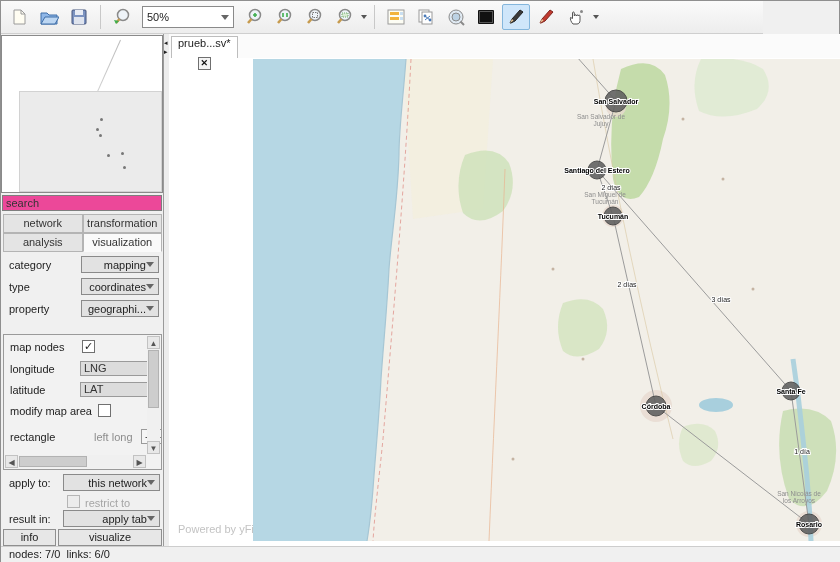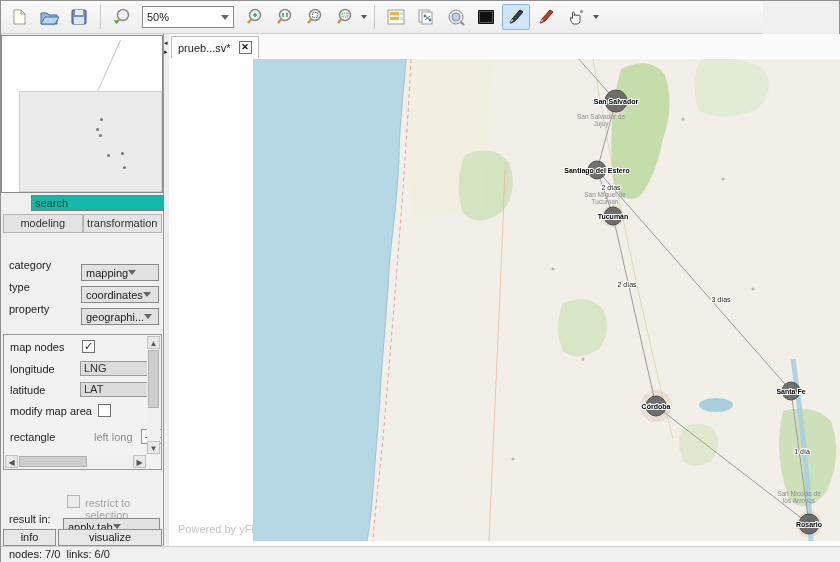--- a/index.html
+++ b/index.html
@@ -28,33 +28,33 @@
              border-right:1px solid #9a9a9a; font-size:11px; color:#222; }
   #overview { position:absolute; left:0; top:1px; width:162px; height:158px; background:#fff;
               border:1px solid #8a8a8a; overflow:hidden; }
   #overview-line { position:absolute; left:118px; top:4px; width:1px; height:86px;
                    background:linear-gradient(#bbb,#ddd); transform:rotate(24deg); transform-origin:top; }
   #overview-rect { position:absolute; left:17px; top:55px; width:143px; height:101px;
                    background:#ebebeb; border:1px solid #d2d2d2; }
   .ov-dot { position:absolute; width:3px; height:3px; border-radius:50%; background:#777; }
 
   #search-box { position:absolute; left:1px; top:161px; width:160px; height:16px;
-                border:1px solid #7e7e7e; background:#14b8a6; font-size:11px; padding:0 3px;
-                font-family:"Liberation Sans",sans-serif; color:#333;margin-left:29px; }
+                border:1px solid #7e7e7e; background:#ec4899; font-size:11px; padding:0 3px;
+                font-family:"Liberation Sans",sans-serif; color:#333; }
 
   #side-tabs { position:absolute; left:2px; top:180px; width:159px; }
   .tabrow { display:flex; }
   .stab { flex:1; text-align:center; padding:2px 0 3px; background:#e4e4e4;
           border:1px solid #b4b4b4; font-size:11px; color:#333; }
   .stab.active { background:#fafafa; border-bottom-color:#fafafa; }
 
   .form-row { position:absolute; left:0; width:163px; height:18px; }
   .form-label { position:absolute; left:8px; top:3px; color:#222; }
-  .combo { position:absolute; left:80px; top:8px; width:78px; height:17px; background:#e2e2e2;
-           border:1px solid #8a8a8a; display:flex; align-items:center; justify-content:flex-start;
+  .combo { position:absolute; left:80px; top:0; width:78px; height:17px; background:#e2e2e2;
+           border:1px solid #8a8a8a; display:flex; align-items:center; justify-content:flex-end;
            padding:0 4px; font-size:11px; color:#222; }
   .combo.wide { left:62px; width:97px; }
 
   #params-box { position:absolute; left:2px; top:300px; width:159px; height:136px;
                 background:#f2f2f2; border:1px solid #9a9a9a; overflow:hidden; }
   .prow { position:absolute; left:0; width:100%; height:16px; }
   .plabel { position:absolute; left:6px; top:2px; }
   .checkbox { position:absolute; width:13px; height:13px; border:1px solid #707070; background:#fff;
               top:1px; font-size:11px; line-height:11px; text-align:center; color:#222; }
   .pfield { position:absolute; left:76px; width:68px; height:15px; background:#dcdcdc;
@@ -71,21 +71,21 @@
          font-size:11px; text-align:center; line-height:15px; color:#222; }
 
   
   #splitter { position:absolute; left:163px; top:33px; width:5px; height:512px; background:#ededed; }
   .split-arrow { position:absolute; left:0; font-size:7px; color:#222; line-height:7px; }
 
   #canvas { position:absolute; left:168px; top:33px; width:672px; height:512px; background:#fff; }
   #tabbar { position:absolute; left:0; top:0; width:672px; height:24px; background:#fbfbfb; }
   #doc-tab { position:absolute; left:2px; top:2px; height:22px; background:#fff;
              border:1px solid #bdbdbd; border-bottom:none; display:flex; align-items:center;
-             gap:8px; padding:0 6px; font-size:11px; color:#222; }
+             gap:8px; padding:0 6px; font-size:11px; color:#222;flex-direction:column; }
   #tab-close { width:13px; height:13px; border:1px solid #6f6f6f; background:#f4f4f4;
                font-size:9px; line-height:11px; text-align:center; font-weight:bold; color:#111; }
 
   #attribution { position:absolute; left:9px; top:489px; font-size:11px; color:#c3c3c3; }
   #map-svg { position:absolute; left:84px; top:25px; }
 
   
   #statusbar { position:absolute; left:0; top:545px; width:840px; height:17px; background:#f0f0f0;
                border-top:1px solid #cdcdcd; font-size:11px; color:#222; padding:1px 8px;
                white-space:pre; }
@@ -221,22 +221,26 @@
       <div class="ov-dot" style="left:97px;top:98px"></div>
       <div class="ov-dot" style="left:105px;top:118px"></div>
       <div class="ov-dot" style="left:119px;top:116px"></div>
       <div class="ov-dot" style="left:121px;top:130px"></div>
     </div>
 
     <input id="search-box" value="search" style="">
 
     <div id="side-tabs">
       <div class="tabrow">
-        <div class="stab">modeling</div>
+        <div class="stab">network</div>
         <div class="stab">transformation</div>
+      </div>
+      <div class="tabrow">
+        <div class="stab">analysis</div>
+        <div class="stab active">visualization</div>
       </div>
     </div>
 
     <div class="form-row" style="top:222px">
       <span class="form-label">category</span>
       <div class="combo">
         <span>mapping</span>
         <span class="combo-arrow"></span>
       </div>
     </div>
@@ -282,20 +286,27 @@
         <div class="sthumb" style="top:14px; left:1px; width:11px; height:58px"></div>
         <span class="sarrow" style="bottom:0">▼</span>
       </div>
       <div class="hscroll">
         <span class="sarrow" style="left:0">◀</span>
         <div class="sthumb" style="left:14px; top:1px; width:68px; height:11px"></div>
         <span class="sarrow" style="right:0">▶</span>
       </div>
     </div>
 
+    <div class="form-row" style="top:440px">
+      <span class="form-label">apply to:</span>
+      <div class="combo wide">
+        <span>this network</span>
+        <span class="combo-arrow"></span>
+      </div>
+    </div>
     <div class="form-row" style="top:460px">
       <span class="checkbox disabled" style="left:66px; background:#ececec; border-color:#b5b5b5"></span>
       <span class="form-label disabled" style="left:84px">restrict to selection</span>
     </div>
     <div class="form-row" style="top:476px">
       <span class="form-label">result in:</span>
       <div class="combo wide">
         <span>apply tab</span>
         <span class="combo-arrow"></span>
       </div>

